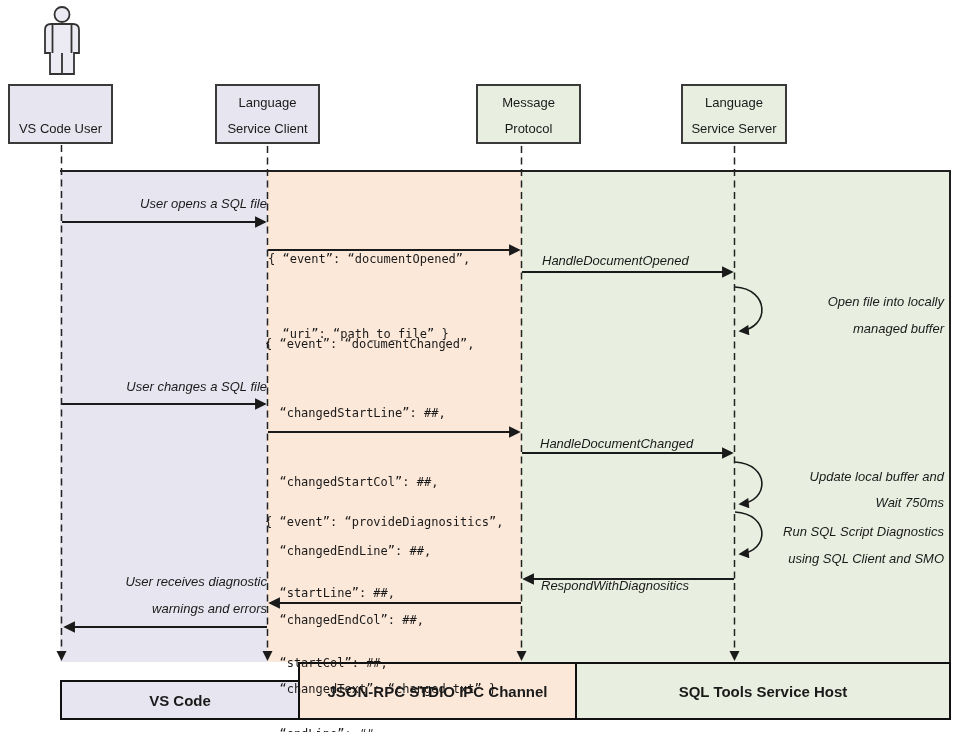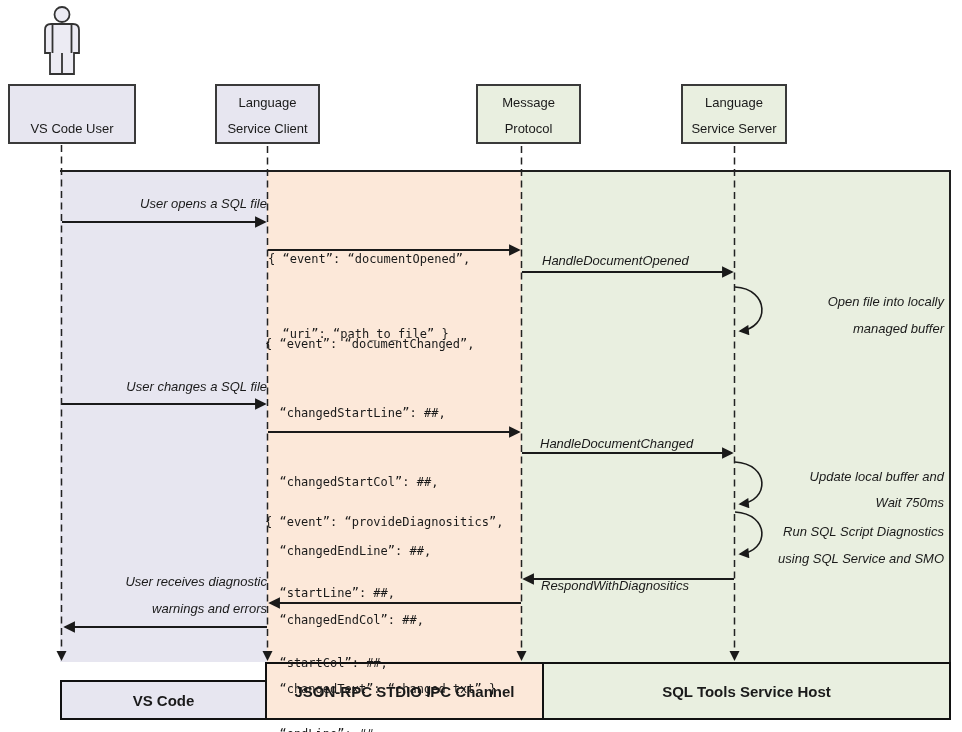--- a/index.html
+++ b/index.html
@@ -28,21 +28,21 @@
     font-size:13px;line-height:26px;text-align:center;z-index:3;
   }
   .fill-lav{background:var(--lavender);} .fill-grn{background:var(--green);}
   
   .lanes{position:absolute;left:60px;top:662px;width:891px;height:58px;display:flex;z-index:3;}
   .lane{
     box-sizing:border-box;border:2px solid #111;display:flex;align-items:center;justify-content:center;
     font-size:15px;font-weight:bold;
   }
   .lane+.lane{margin-left:-2px;}
-  .lane-1{width:207px;background:var(--lavender);margin-top:18px;}
+  .lane-1{width:240px;background:var(--lavender);margin-top:18px;}
   .lane-2{width:279px;background:var(--peach);}
   .lane-3{flex:1;background:var(--green);}
   
   .lbl{position:absolute;font-size:13px;font-style:italic;z-index:4;white-space:nowrap;}
   .ctr{text-align:right;}
   .mono{
     position:absolute;z-index:4;font-family:"DejaVu Sans Mono",monospace;
     font-size:12px;white-space:pre;color:var(--text);
   }
   .mono div{white-space:pre;}
@@ -94,21 +94,21 @@
     <path class="arrow" d="M522,453 L732,453" marker-end="url(#arr)"></path>
     <path class="arrow" d="M734,579 L524,579" marker-end="url(#arr)"></path>
     <path class="arrow" d="M521,603 L270,603" marker-end="url(#arr)"></path>
     <path class="arrow" d="M267,627 L65,627" marker-end="url(#arr)"></path>
 
     <path class="loop" d="M735,287 C770,289 770,328 740,331" marker-end="url(#arr)"></path>
     <path class="loop" d="M735,462 C770,464 770,501 740,504" marker-end="url(#arr)"></path>
     <path class="loop" d="M735,512 C770,514 770,551 740,554" marker-end="url(#arr)"></path>
   </svg>
 
-  <div class="hbox fill-lav" style="left:8px;width:128px;">
+  <div class="hbox fill-lav" style="left:8px;width:105px;">
     <div>VS Code User</div>
   </div>
   <div class="hbox fill-lav" style="left:215px;width:105px;">
     <div>Language</div>
     <div>Service Client</div>
   </div>
   <div class="hbox fill-grn" style="left:476px;width:105px;">
     <div>Message</div>
     <div>Protocol</div>
   </div>
@@ -123,21 +123,21 @@
   <div class="lbl" style="left:540px;top:436px;">HandleDocumentChanged</div>
   <div class="lbl" style="left:541px;top:558px;margin-top:20px;">RespondWithDiagnositics</div>
   <div class="lbl ctr" style="left:60px;top:574px;width:207px;">User receives diagnostic</div>
   <div class="lbl ctr" style="left:60px;top:601px;width:207px;">warnings and errors</div>
 
   <div class="lbl ctr" style="left:768px;top:294px;width:176px;">Open file into locally</div>
   <div class="lbl ctr" style="left:768px;top:321px;width:176px;">managed buffer</div>
   <div class="lbl ctr" style="left:768px;top:469px;width:176px;">Update local buffer and</div>
   <div class="lbl ctr" style="left:768px;top:495px;width:176px;">Wait 750ms</div>
   <div class="lbl ctr" style="left:768px;top:524px;width:176px;">Run SQL Script Diagnostics</div>
-  <div class="lbl ctr" style="left:768px;top:551px;width:176px;">using SQL Service and SMO</div>
+  <div class="lbl ctr" style="left:768px;top:551px;width:176px;">using SQL Client and SMO</div>
 
   <div class="mono" style="left:268px;top:197px;line-height:25px;">
     <div>{ “event”: “documentOpened”,</div>
     <div>  “uri”: “path_to_file” }</div>
   </div>
   <div class="mono" style="left:265px;top:287px;line-height:23px;">
     <div>{ “event”: “documentChanged”,</div>
     <div>  “changedStartLine”: ##,</div>
     <div>  “changedStartCol”: ##,</div>
     <div>  “changedEndLine”: ##,</div>

